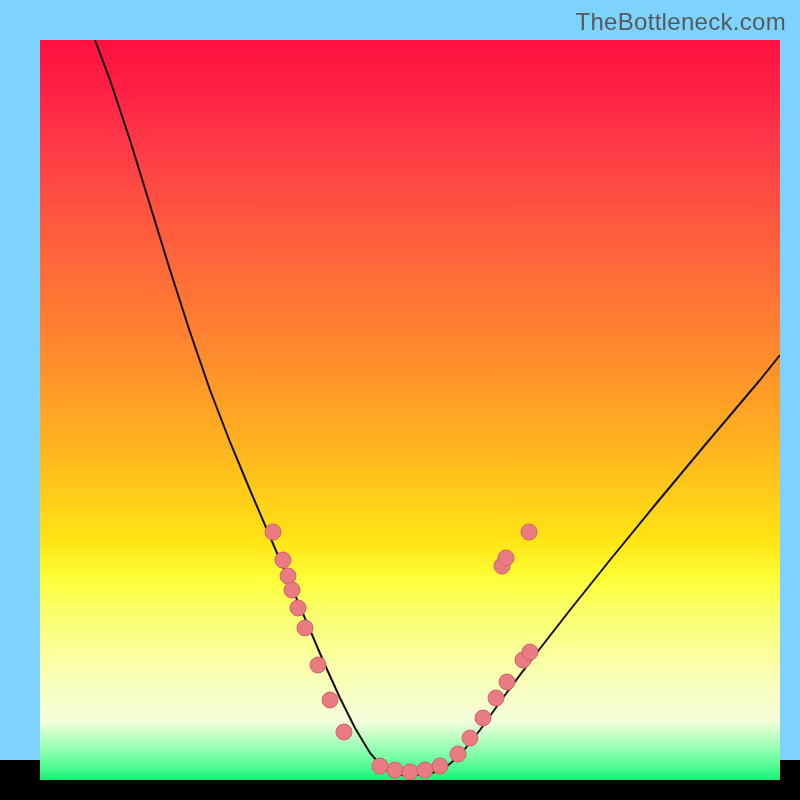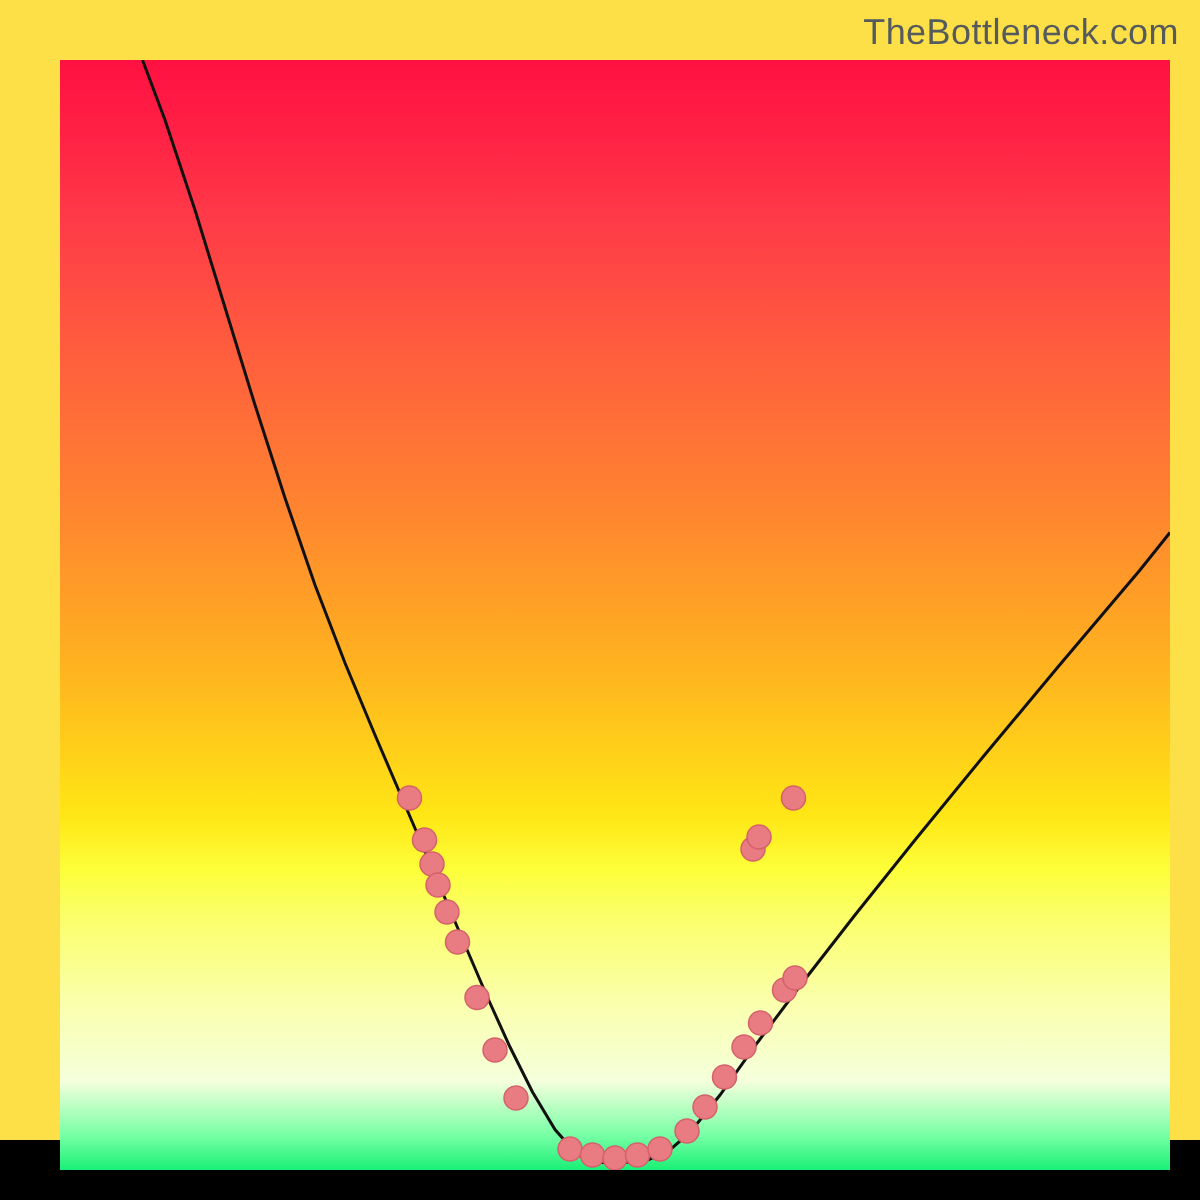--- a/index.html
+++ b/index.html
@@ -10,21 +10,21 @@
     background: #000;
     overflow: hidden;
     font-family: Arial, Helvetica, sans-serif;
   }
   .frame {
     position: absolute;
     left: 0;
     top: 0;
     width: 800px;
     height: 760px;
-    background: #fde047;
+    background: #7dd3fc;
   }
   .plot-area {
     position: absolute;
     left: 40px;
     top: 40px;
     width: 740px;
     height: 740px;
     overflow: hidden;
   }
   .gradient-bg {

